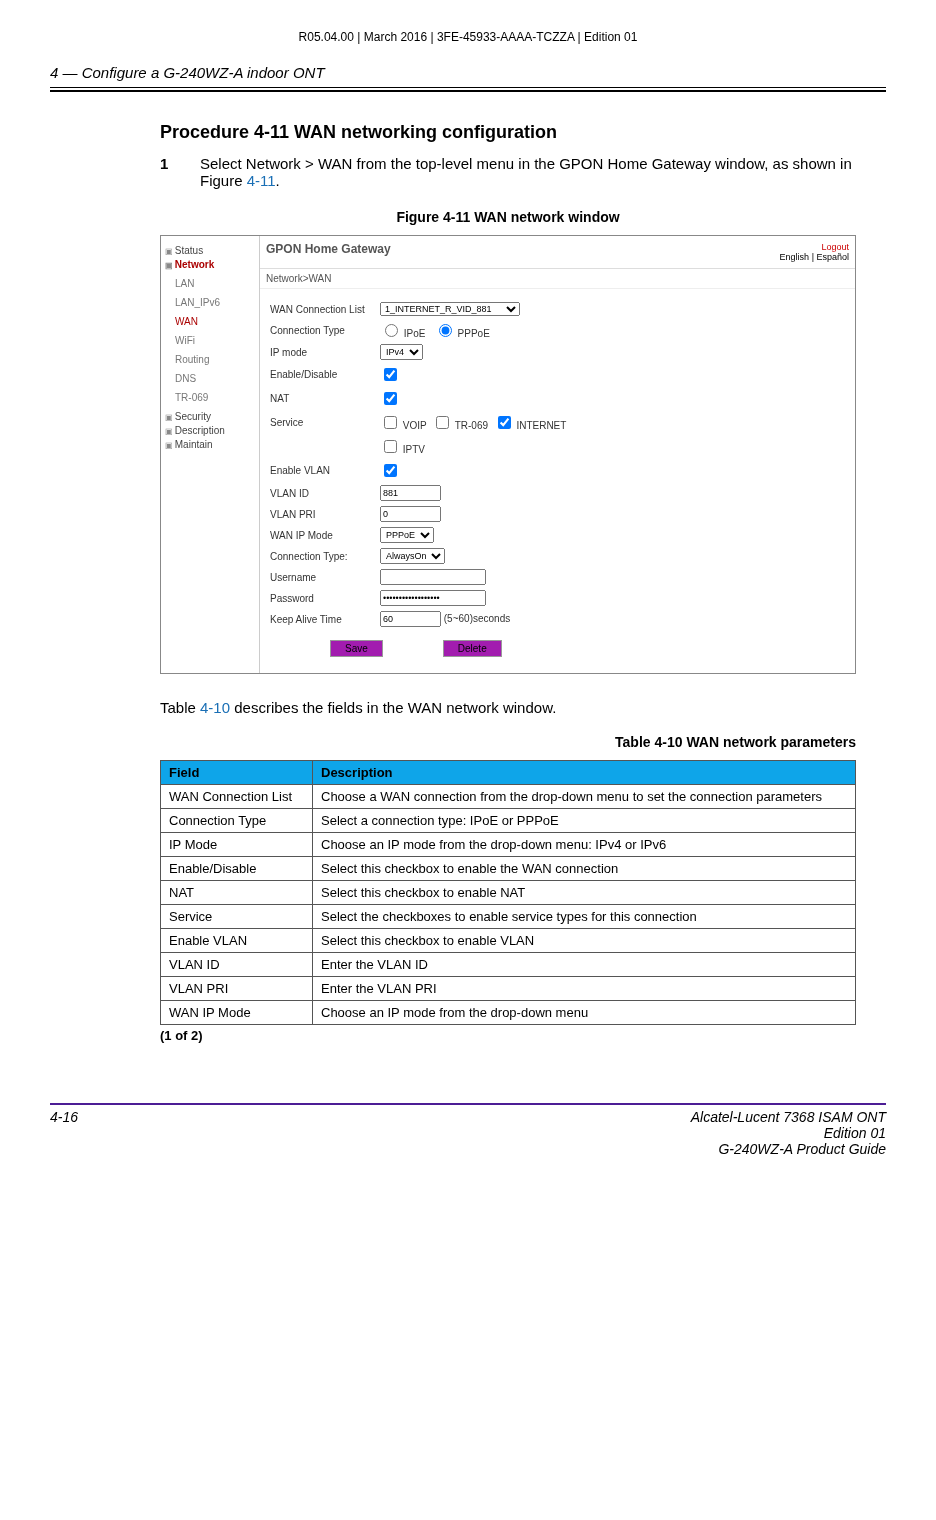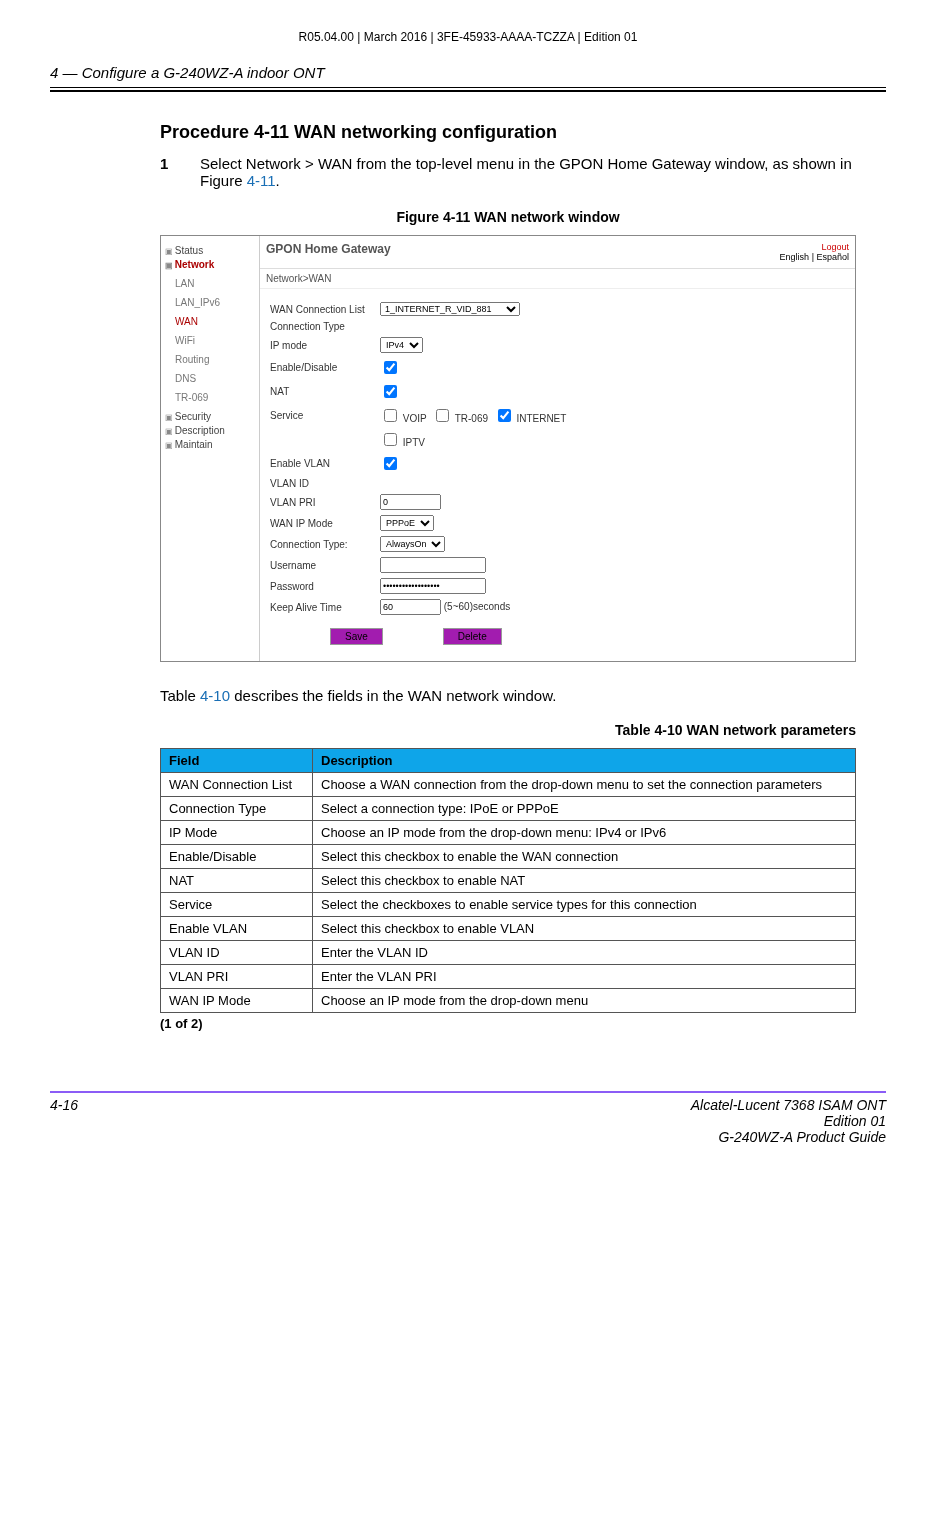--- a/index.html
+++ b/index.html
@@ -60,21 +60,21 @@
   .mini-select-wide { font-size: 9px; width: 140px; }
   .btns-row { display: flex; gap: 60px; padding: 8px 0 8px 60px; }
   .btns-row button { font-size: 10px; padding: 2px 14px; background: #a21caf; border: 1px solid #999;}
   .table-title { font-size: 14px; font-weight: bold; text-align: right; margin: 18px 0 10px 0; }
   table.param { border-collapse: collapse; width: 100%; font-size: 13px; }
   table.param th, table.param td { border: 1px solid #555; padding: 4px 8px; text-align: left; vertical-align: top;}
   table.param th { background: #0ea5e9; font-weight: bold; }
   table.param td.field-col { width: 135px; }
   .table-note { font-size: 13px; font-weight: bold; margin-top: 3px; }
   .footer {
-    border-top: 2px solid #8b5cf6; margin-top: 60px; padding-top: 4px;
+    border-top: 2px solid #4c1d95; margin-top: 60px; padding-top: 4px;
     display: flex; justify-content: space-between; font-style: italic; font-size: 14px;
   }
   .footer-right { text-align: right; }
 </style>
 </head>
 <body>
 
 <div class="page">
   <div class="top-meta">R05.04.00 | March 2016 | 3FE-45933-AAAA-TCZZA | Edition 01</div>
   <div class="chapter-line">4 —  Configure a G-240WZ-A indoor ONT</div>
@@ -116,20 +116,21 @@
           </span>
         </div>
         <div class="breadcrumb">Network&gt;WAN</div>
         <div class="form-area">
           <div class="form-row">
               <span class="lbl">WAN Connection List</span>
               <span class="ctrl"><select class="mini-select-wide"><option>1_INTERNET_R_VID_881</option></select></span>
             </div>
           <div class="form-row">
               <span class="lbl">Connection Type</span>
+              <span class="ctrl"><input type="radio" style=""> <span>IPoE</span> &nbsp; <input type="radio" checked="" style=""> <span>PPPoE</span></span>
             </div>
           <div class="form-row">
               <span class="lbl">IP mode</span>
               <span class="ctrl"><select class="mini-select"><option>IPv4</option></select></span>
             </div>
           <div class="form-row">
               <span class="lbl">Enable/Disable</span>
               <span class="ctrl"><input type="checkbox" checked="" style=""></span>
             </div>
           <div class="form-row">
@@ -143,20 +144,21 @@
           <div class="form-row">
               <span class="lbl"></span>
               <span class="ctrl"><input type="checkbox" style=""> <span>IPTV</span></span>
             </div>
           <div class="form-row">
               <span class="lbl">Enable VLAN</span>
               <span class="ctrl"><input type="checkbox" checked="" style=""></span>
             </div>
           <div class="form-row">
               <span class="lbl">VLAN ID</span>
+              <span class="ctrl"><input class="mini-input" value="881" style=""></span>
             </div>
           <div class="form-row">
               <span class="lbl">VLAN PRI</span>
               <span class="ctrl"><input class="mini-input" value="0" style=""></span>
             </div>
           <div class="form-row">
               <span class="lbl">WAN IP Mode</span>
               <span class="ctrl"><select class="mini-select"><option>PPPoE</option></select></span>
             </div>
           <div class="form-row">

